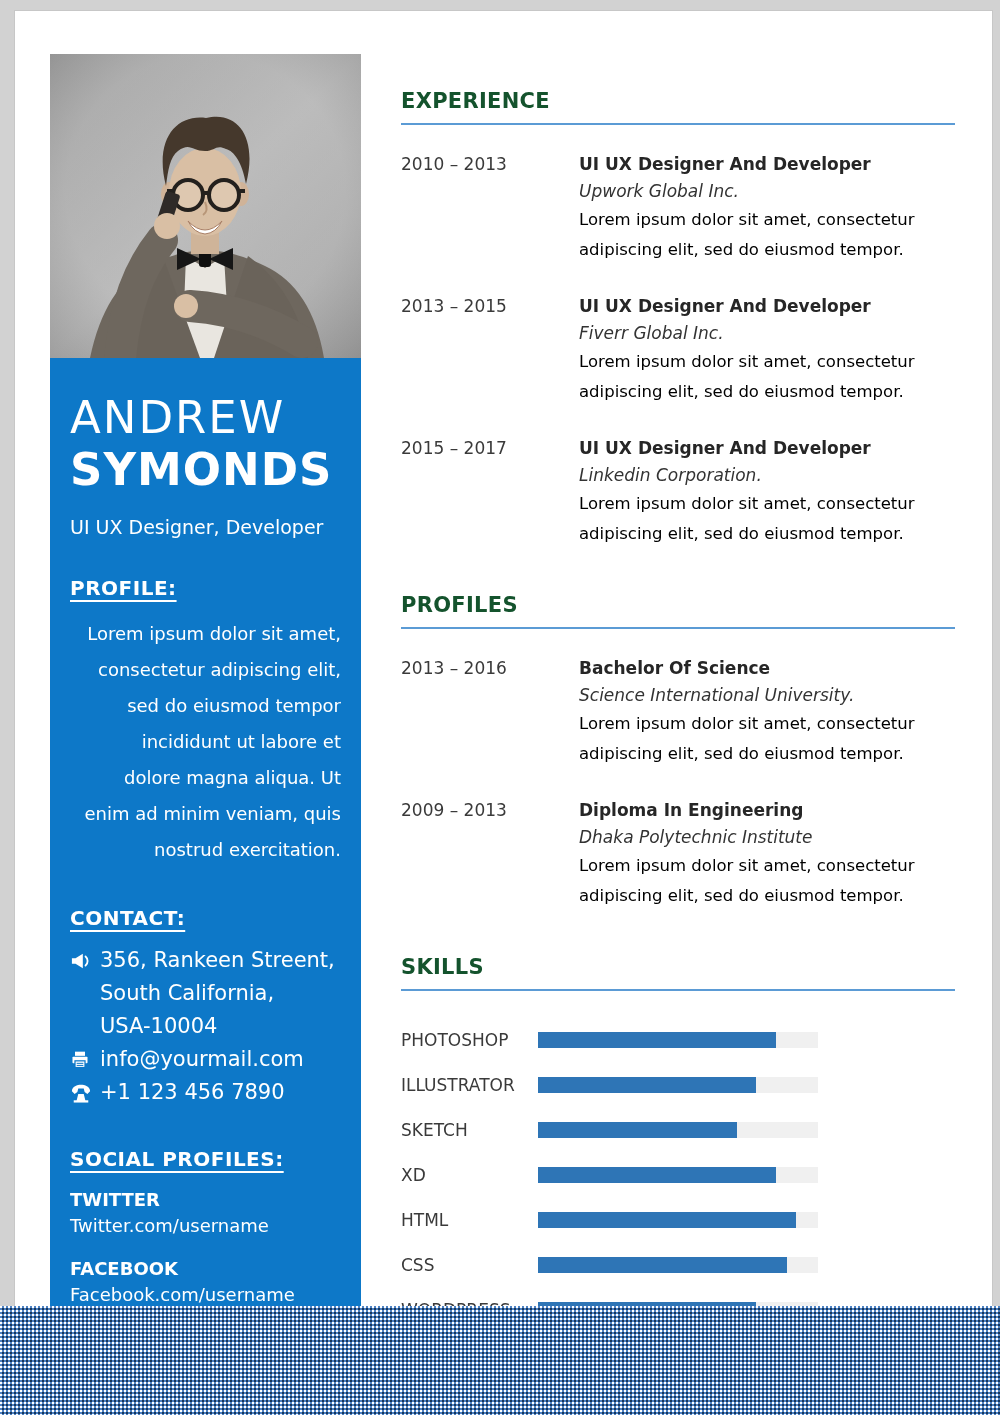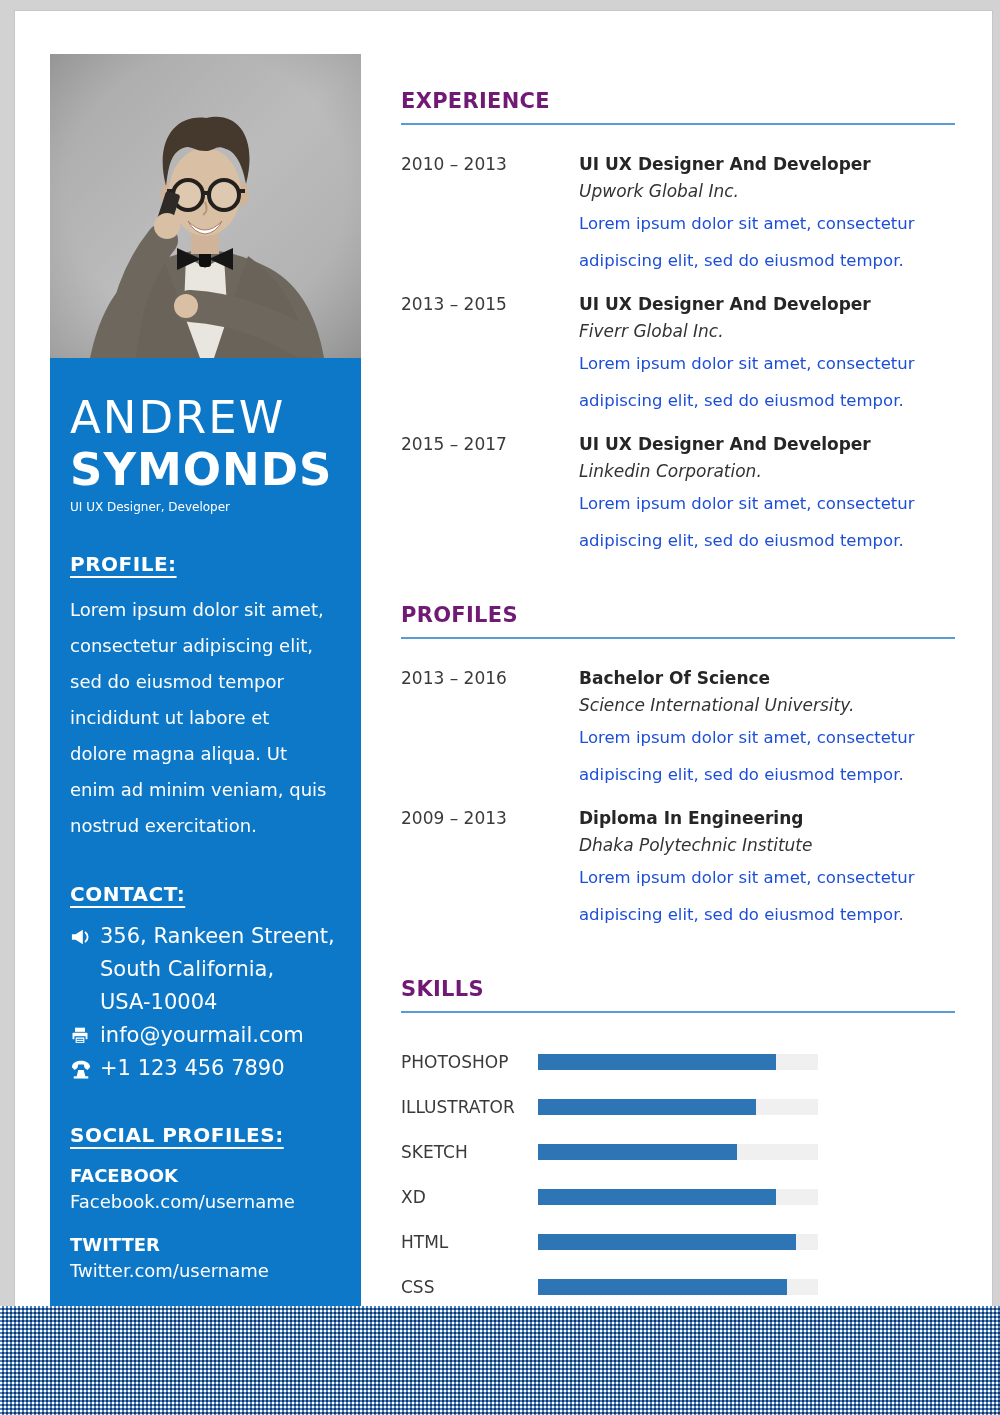--- a/index.html
+++ b/index.html
@@ -19,55 +19,55 @@
     background:var(--sidebar_blue, #0d78c8); color:#ffffff;
   }
   .photo { width:311px; height:304px; overflow:hidden; }
   .photo svg { display:block; }
 
   .side-content { padding:0 20px; }
 
   .name-block { margin-top:34px; line-height:52px; }
   .first-name { font-size:45px; font-weight:400; letter-spacing:2px; }
   .last-name  { font-size:45px; font-weight:700; letter-spacing:1px; }
-  .side-title { margin-top:4px; font-size:12px; font-weight:400; }
+  .side-title { margin-top:20px; font-size:19px; font-weight:400; }
 
   .side-heading {
     margin-top:38px; font-size:20px; font-weight:700;
     text-decoration:underline; text-underline-offset:5px; letter-spacing:0.5px;
   }
   .profile-text {
-    margin-top:16px; font-size:18px; line-height:36px; white-space:pre-line;
+    margin-top:16px; font-size:18px; line-height:36px; white-space:pre-line;text-align:right;
   }
 
   .contact-list { margin-top:14px; }
   .contact-item { display:flex; align-items:flex-start; margin-bottom:0; }
   .contact-icon { width:30px; flex:0 0 30px; padding-top:7px; }
   .contact-icon svg { display:block; }
   .contact-lines { font-size:21px; line-height:33px; white-space:pre-line; }
 
   .social-list { margin-top:16px; }
   .social-item { margin-bottom:17px; }
   .social-network { font-size:18px; font-weight:700; line-height:26px; }
   .social-handle  { font-size:18px; font-weight:400; line-height:26px; }
 
   
   .main { position:absolute; left:386px; top:78px; width:554px; color:#262626; }
 
   .section { margin-top:0; }
   .section + .section { margin-top:44px; }
-  .section-heading { font-size:21px; font-weight:700; color:#701a75; letter-spacing:0.3px; }
+  .section-heading { font-size:21px; font-weight:700; color:#14532d; letter-spacing:0.3px; }
   .section-rule { height:2px; background:var(--rule_blue, #5b9bd5); margin-top:10px; }
 
   .entry { display:grid; grid-template-columns:178px 1fr; margin-top:26px; }
-  .entry + .entry { margin-top:12px; }
+  .entry + .entry { margin-top:28px; }
   .entry-date { font-size:17px; color:#3a3a3a; line-height:27px; }
   .entry-title { font-size:17px; font-weight:700; line-height:27px; color:#262626; }
   .entry-org { font-size:17px; font-style:italic; line-height:27px; color:#333333; }
-  .entry-desc { font-size:16.5px; line-height:37px; color:#1d4ed8; white-space:pre-line; }
+  .entry-desc { font-size:16.5px; line-height:30px; color:#000000; white-space:pre-line; }
 
   .skill-list { margin-top:38px; }
   .skill-row { display:flex; align-items:center; margin-bottom:23px; height:22px; }
   .skill-label { width:137px; flex:0 0 137px; font-size:17px; color:#3a3a3a; }
   .skill-bar { width:280px; height:16px; background:var(--bar_track, #f0f0f0); position:relative; }
   .skill-fill { display:block; height:16px; background:var(--bar_fill, #2e75b6); }
 
   .ref-grid { display:grid; grid-template-columns:305px 1fr; margin-top:20px; padding-left:5px; }
   .ref-card { font-family:"Liberation Sans", sans-serif; }
   .ref-name { font-size:13.5px; font-weight:700; line-height:20px; color:#1d1d1d; }
@@ -202,26 +202,26 @@
                   <rect x="4" y="19" width="16" height="2.5" fill="#ffffff"></rect>
                 </svg>
             </span>
             <span class="contact-lines">+1 123 456 7890</span>
           </div>
         </div>
 
         <div class="side-heading">SOCIAL PROFILES:</div>
         <div class="social-list">
           <div class="social-item">
+            <div class="social-network">TWITTER</div>
+            <div class="social-handle">Twitter.com/username</div>
+          </div>
+          <div class="social-item">
             <div class="social-network">FACEBOOK</div>
             <div class="social-handle">Facebook.com/username</div>
-          </div>
-          <div class="social-item">
-            <div class="social-network">TWITTER</div>
-            <div class="social-handle">Twitter.com/username</div>
           </div>
           <div class="social-item">
             <div class="social-network">LINKEDIN</div>
             <div class="social-handle">Liknedin.com/username</div>
           </div>
         </div>
       </div>
     </aside>
 
     <main class="main">

